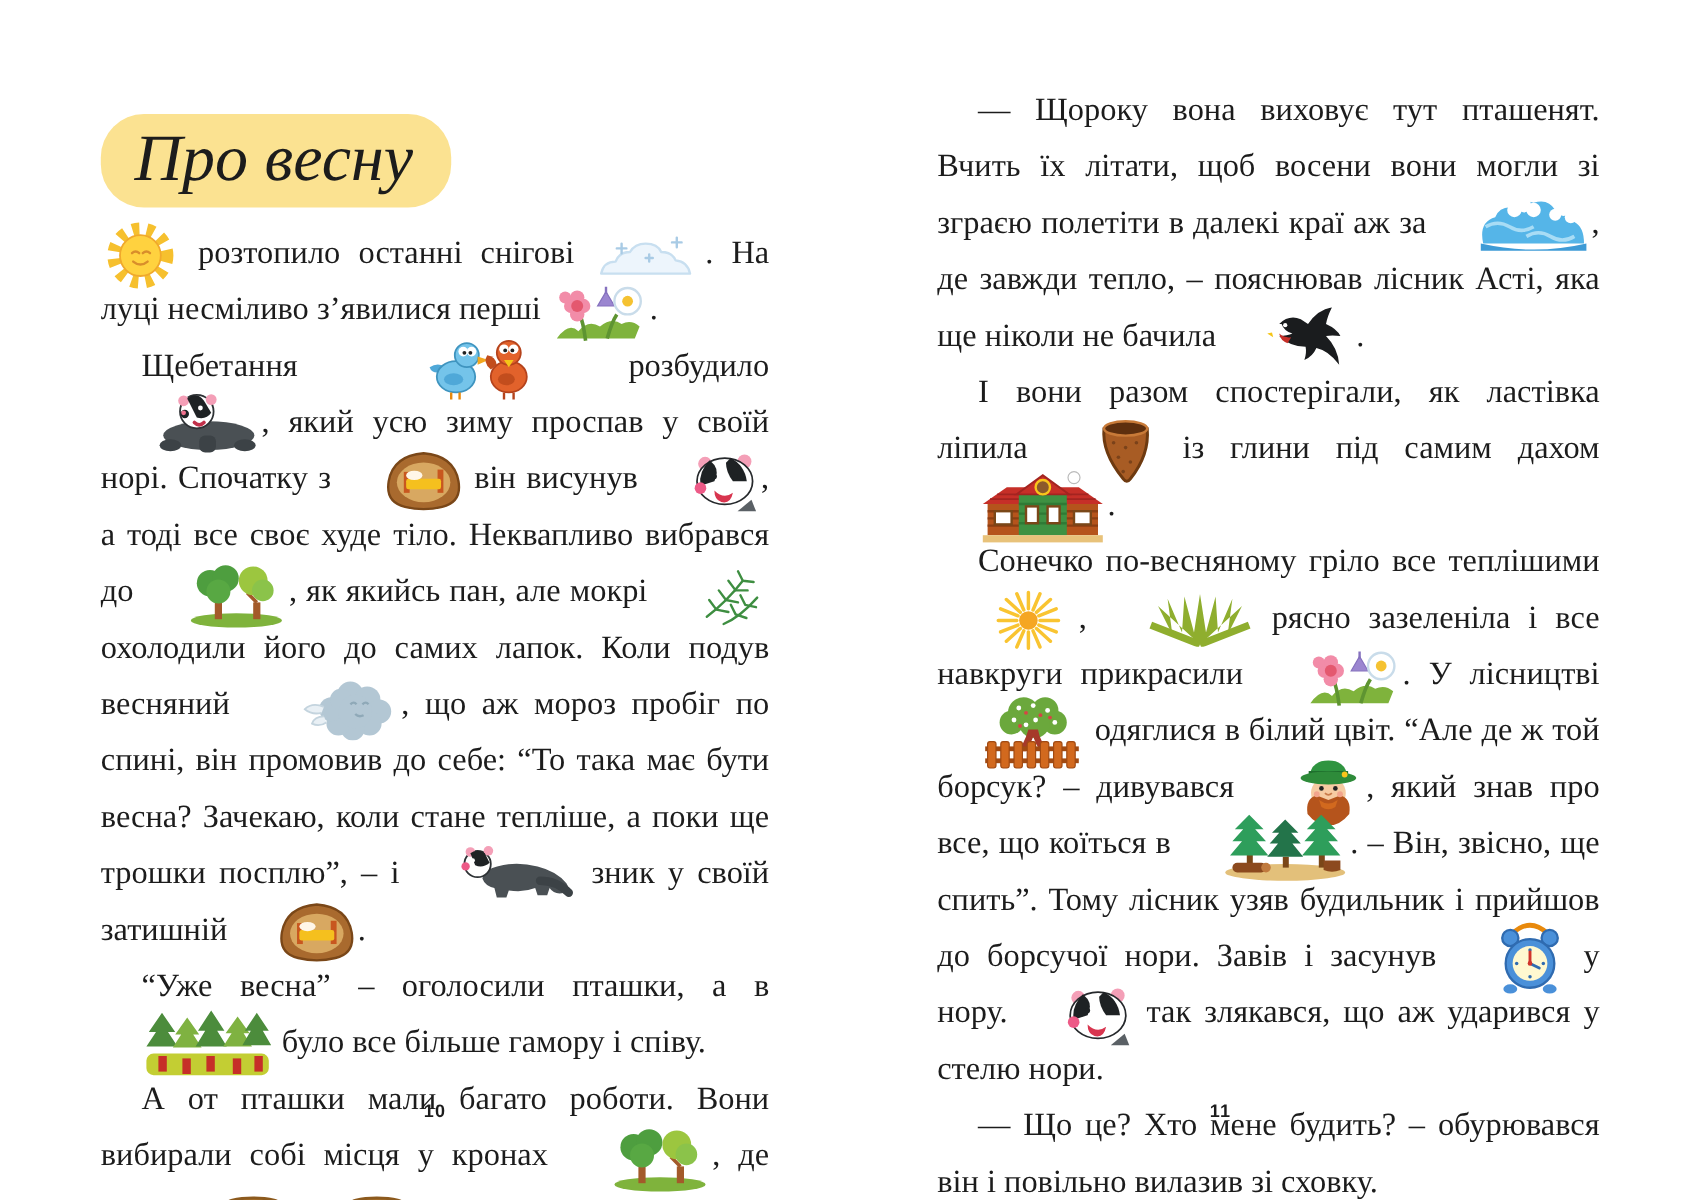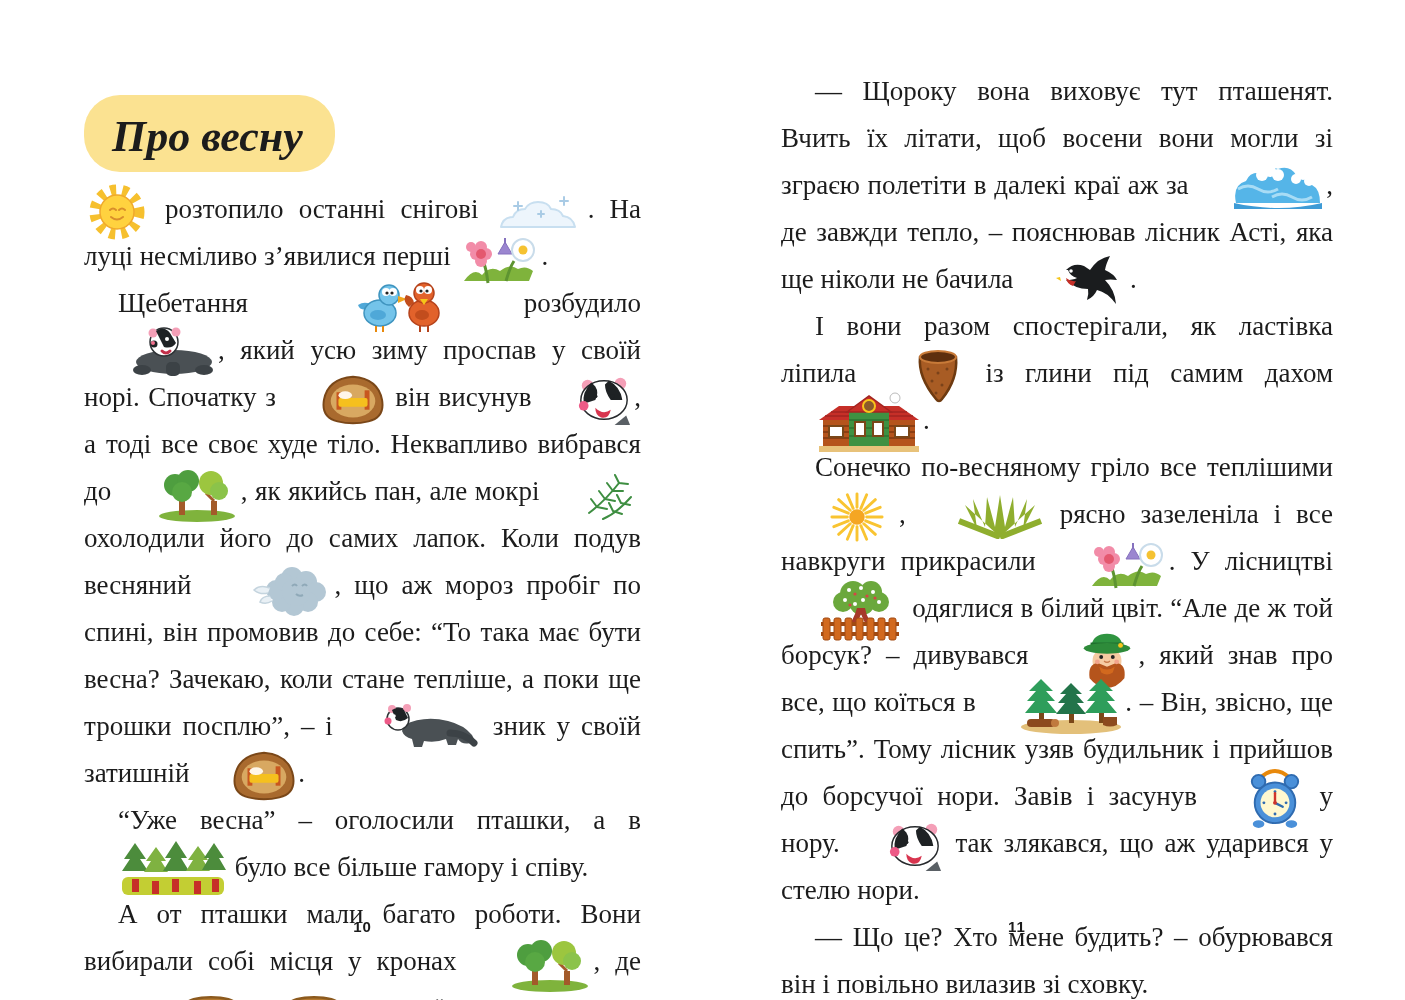--- a/index.html
+++ b/index.html
@@ -10,22 +10,22 @@
     color:var(--text-color,#1c1c1c);
   }
   .col{position:absolute;font-size:27px;line-height:47px;text-align:justify;}
   .col-left{left:84px;top:95px;width:557px;}
   .col-right{left:781px;top:68px;width:552px;}
   .col p{margin:0;text-indent:34px;}
   .col p.noindent{text-indent:0;}
   .title-wrap{text-indent:0;margin:0 0 14px 0;}
   .title-badge{
     display:inline-block;background:var(--title-bubble,#FBE291);
-    border-radius:36px;padding:19px 32px 12px 28px;
-    font-size:44px;font-style:italic;font-weight:bold;line-height:1.05;
+    border-radius:36px;padding:8px 32px 12px 28px;
+    font-size:55px;font-style:italic;font-weight:normal;line-height:1.05;
     color:var(--text-color,#1c1c1c);
   }
   .rebus-icon{display:inline-block;vertical-align:middle;line-height:0;margin:-17px 2px;}
   .rebus-icon svg{display:inline-block;vertical-align:middle;}
   .pagenum{
     position:absolute;top:918px;text-align:center;
     font-family:"Liberation Sans","DejaVu Sans",sans-serif;
     font-size:15px;font-weight:bold;letter-spacing:1px;
   }
   .pagenum-left{left:84px;width:557px;}

